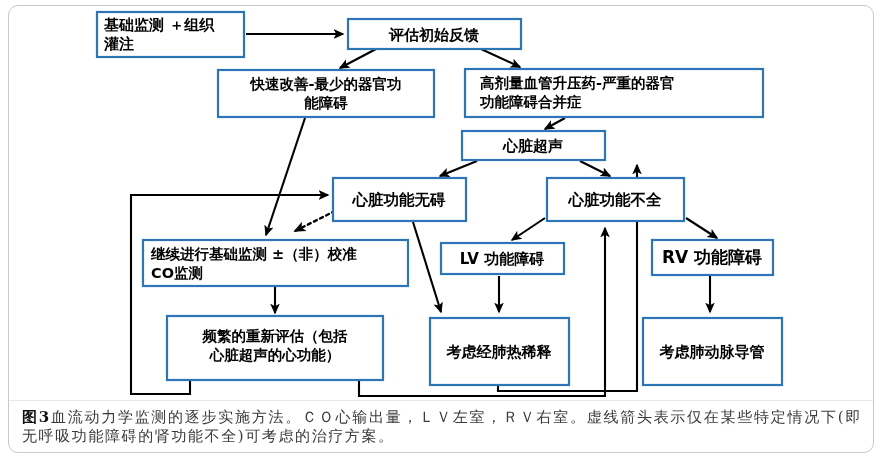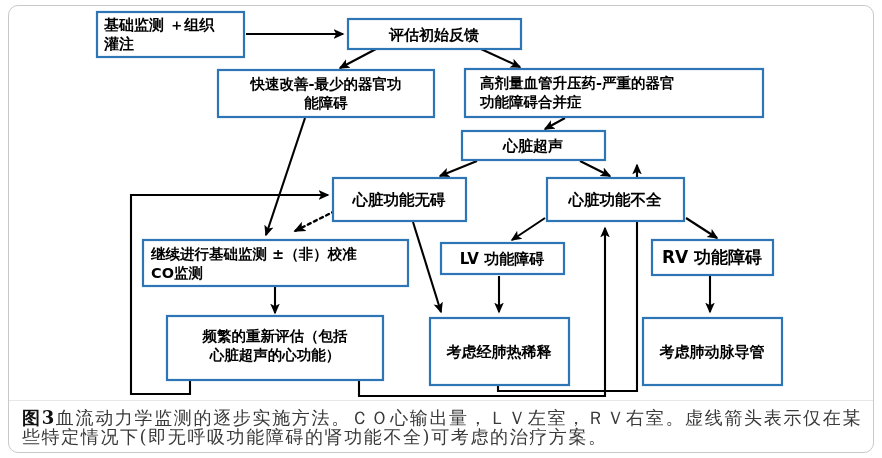--- a/index.html
+++ b/index.html
@@ -28,21 +28,21 @@
     font-weight:600;
     dominant-baseline:middle;
   }
   .edge{stroke:#000000;fill:none;stroke-width:2.1;}
   .edge-dotted{stroke:#000000;fill:none;stroke-width:2.4;stroke-dasharray:3.2 3.6;stroke-linecap:round;}
   #caption{
     position:absolute;
     left:22px;top:408px;
     width:840px;
     font-family:"DejaVu Serif","Liberation Serif",serif;
-    font-size:18px;
+    font-size:15px;
     line-height:19px;
     color:#3a3a3a;
     letter-spacing:1.6px;
     text-align:justify;
   }
   #caption .fig-label{font-weight:bold;color:#111111;}
   .divider-line{position:absolute;left:9px;top:400px;width:864px;height:0;border-top:1px solid #e8e8e8;}
 </style>
 </head>
 <body>

